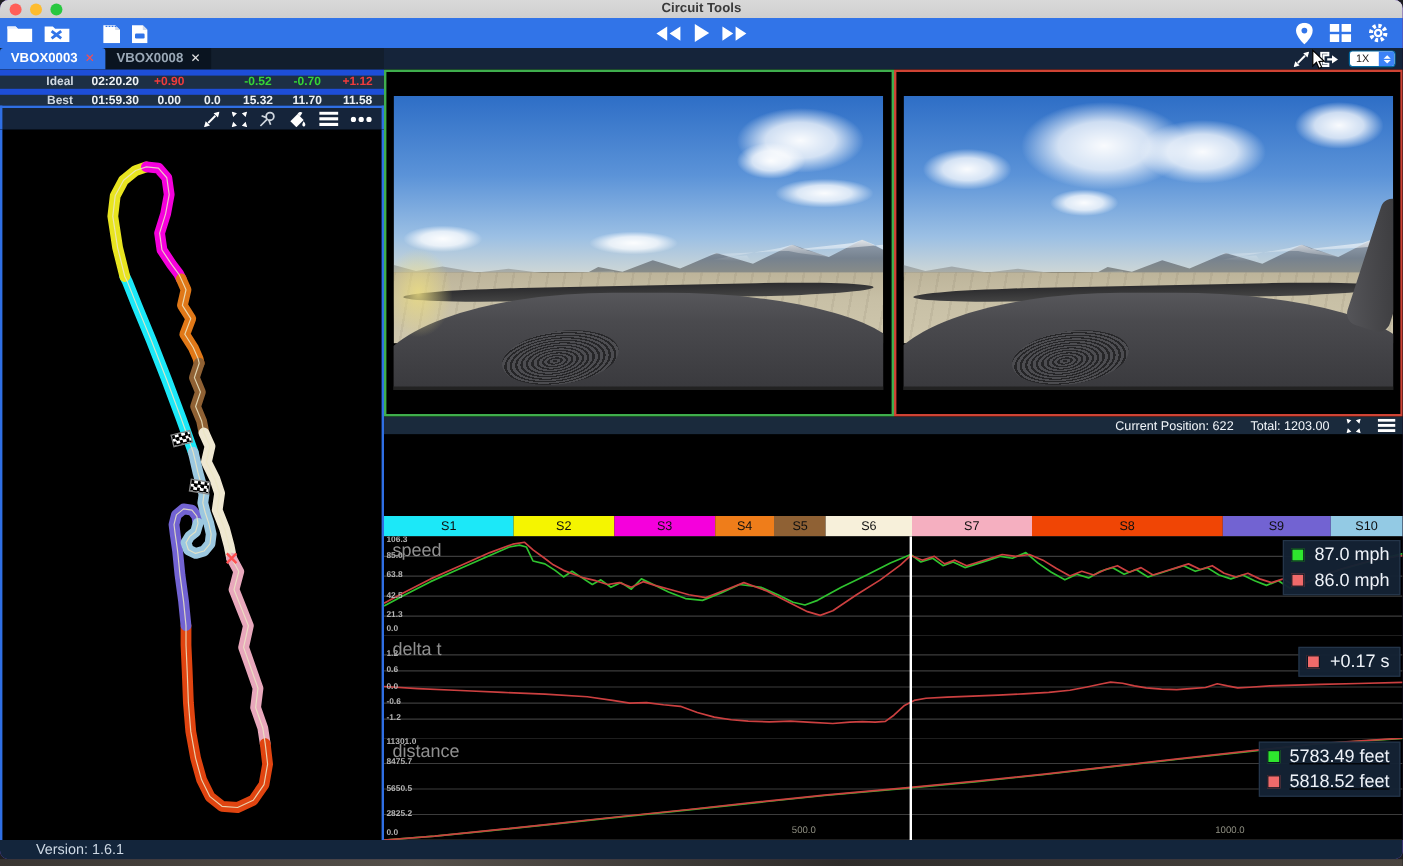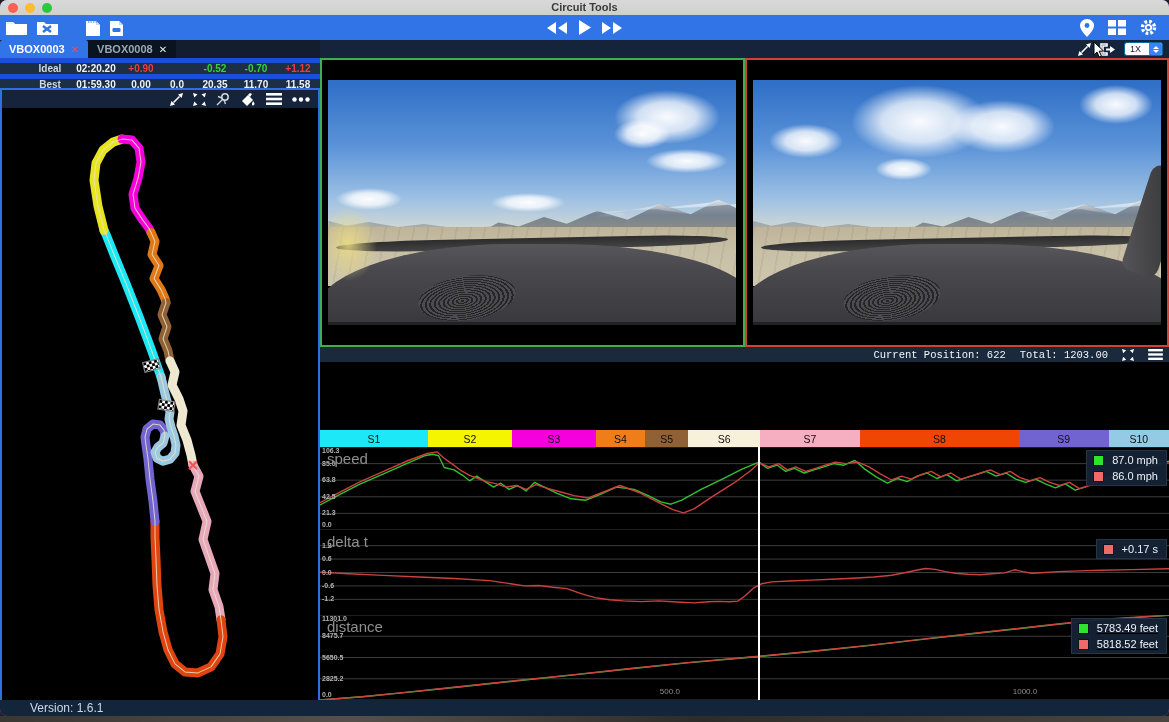--- a/index.html
+++ b/index.html
@@ -100,36 +100,36 @@
   .speaker { position:absolute; left:22%; bottom:2%; width:24%; height:18%;
     border-radius:50%; opacity:.9; transform:rotate(-8deg);
     background:repeating-radial-gradient(ellipse at 45% 55%, #232325 0 2px, #4e4e52 2px 4.5px); }
   .glare { position:absolute; left:-2%; bottom:18%; width:14%; height:30%;
     background:radial-gradient(closest-side, rgba(235,220,130,.85), rgba(235,220,130,0)); }
   .apillar-r { position:absolute; right:-3%; top:35%; width:9%; height:45%;
     background:linear-gradient(250deg,#2e2e30,#56565a); transform:rotate(18deg); border-radius:10px; }
 
   
   .graph-header { height:15px; background:#1a2a3c; display:flex; align-items:center;
-    justify-content:flex-end; gap:14px; padding-right:6px; font-size:10.5px; color:#f2f6fa; flex:0 0 auto;font-family:Liberation Mono, monospace; }
+    justify-content:flex-end; gap:14px; padding-right:6px; font-size:10.5px; color:#f2f6fa; flex:0 0 auto; }
   .graph-gap { height:68px; background:#000; flex:0 0 auto; }
   .sector-bar { height:17px; display:flex; flex:0 0 auto; }
   .sector { display:flex; align-items:center; justify-content:center; font-size:10.5px;
     color:#101010; font-weight:normal; }
   .charts-wrap { position:relative; height:253px; flex:0 0 auto; background:#000; }
   .chart { position:relative; width:849px; overflow:hidden; }
   .chart svg { position:absolute; inset:0; }
   .chart-title { position:absolute; left:7px; top:3px; font-size:15px; color:#8f8f8f; z-index:3; }
   .tick { position:absolute; left:2px; font-size:7px; color:#b4b4b4; z-index:2; font-weight:bold; }
   .xtick { position:absolute; font-size:8px; color:#8f8f82; z-index:2; }
   .legend { position:absolute; right:2px; background:rgba(20,34,52,.96); border:1px solid #243549;
     padding:3px 8px 3px 6px; display:flex; flex-direction:column; gap:4px; z-index:4; }
   .leg-row { display:flex; align-items:center; gap:8px; }
   .leg-sq { width:11px; height:11px; border:1px solid #0a1420; }
-  .leg-txt { font-size:11px; color:#eef2f8; }
+  .leg-txt { font-size:15px; color:#eef2f8; }
   .cursor-line { position:absolute; top:0; bottom:0; width:2px; background:#fff; z-index:5; }
 
   
   .statusbar { height:16px; background:#13253b; display:flex; align-items:center; flex:0 0 auto; }
   .statusbar span { margin-left:30px; font-size:12px; color:#cdd8e4; }
   .desktop-sliver { height:6px; background:linear-gradient(90deg,#3a3632,#55504a 30%,#2e2c2a 60%,#4a453f); }
 
   .mouse-cursor { position:absolute; z-index:50; pointer-events:none; }
 </style>
 </head>
@@ -240,21 +240,21 @@
             <div class="c-g">-0.52</div>
             <div class="c-g">-0.70</div>
             <div class="c-r">+1.12</div>
           </div>
           <div class="lt-row">
             <div></div>
             <div class="lt-label">Best</div>
             <div class="c-w">01:59.30</div>
             <div class="c-w">0.00</div>
             <div class="c-w">0.0</div>
-            <div class="c-w">20.35</div>
+            <div class="c-w">15.32</div>
             <div class="c-w">11.70</div>
             <div class="c-w">11.58</div>
           </div>
         </div>
       <div class="map-toolbar">
         <span class="tbtn">
           <svg width="13" height="13" viewBox="0 0 13 13">
               <path d="M3.5 9.5l6-6" stroke="#fff" stroke-width="1.6"></path>
               <path d="M0 13l5-1.4L1.4 8zM13 0L8 1.4 11.6 5z" fill="#fff"></path>
             </svg>

